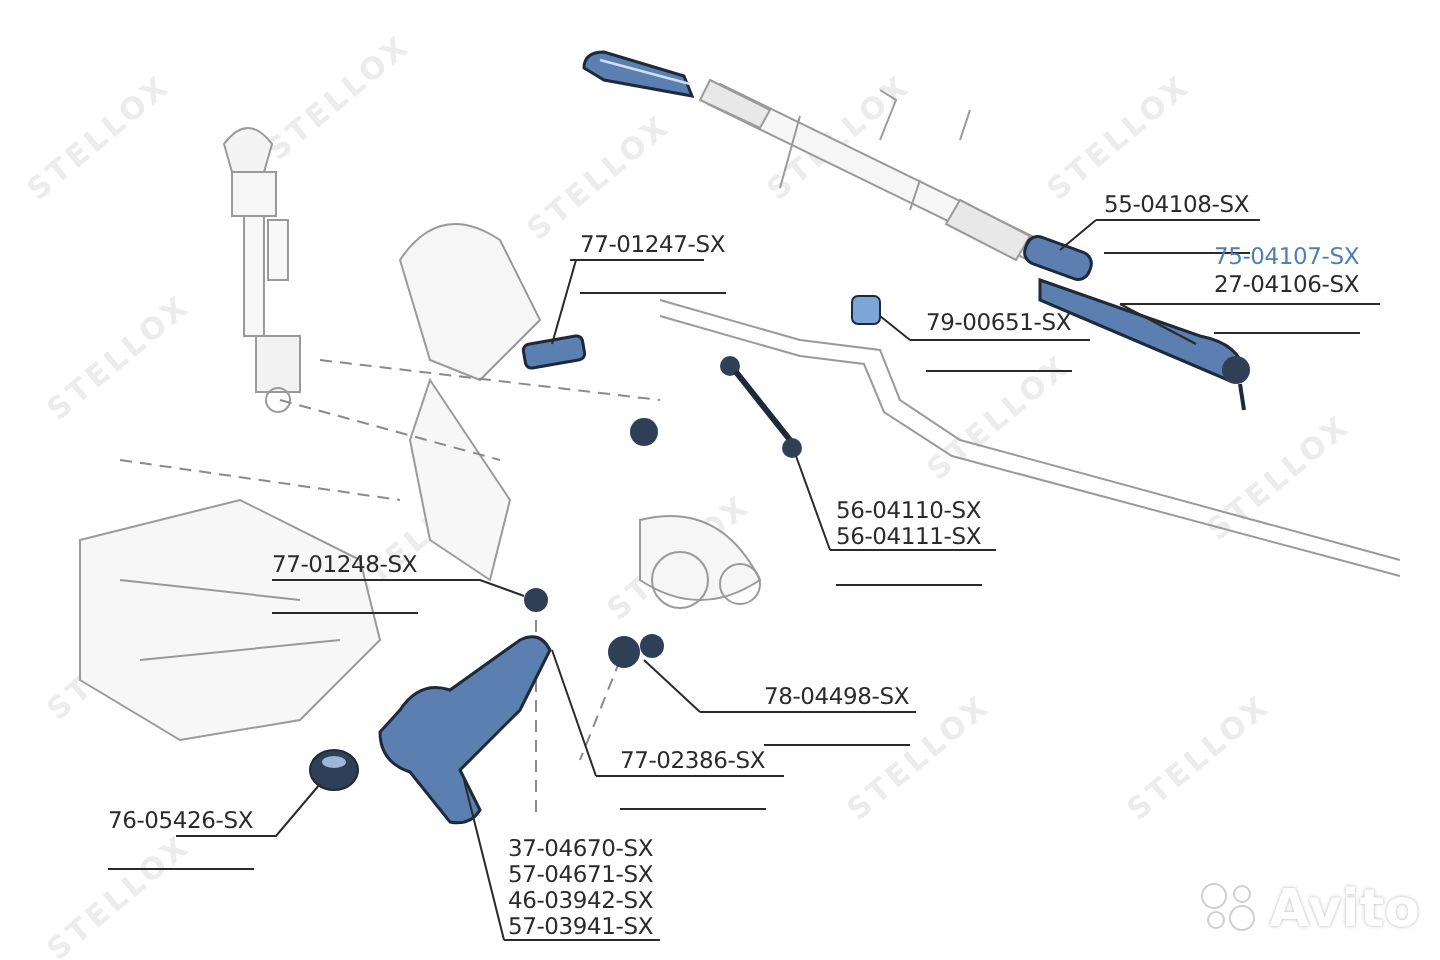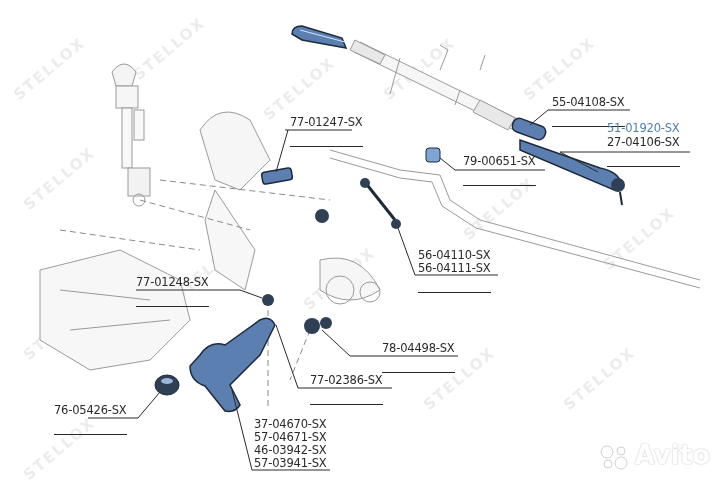--- a/index.html
+++ b/index.html
@@ -2,21 +2,21 @@
 <html><head>
 <meta charset="utf-8">
 <style>
   html, body { margin:0; padding:0; }
   body { width:720px; height:480px; background:#ffffff; overflow:hidden; position:relative; font-family:"DejaVu Sans", sans-serif; }
   #canvas { position:absolute; left:0; top:0; width:720px; height:480px; }
   .label { position:absolute; font-family:"DejaVu Sans", sans-serif; font-size:11.5px; letter-spacing:-0.2px; color:#2a2a2a; line-height:13px; white-space:nowrap; }
   .label.blue { color:#4f7eb3; }
   .uline { border-bottom:1px solid #2a2a2a; padding-bottom:17px; }
   .watermark { position:absolute; font-family:"DejaVu Sans", sans-serif; font-weight:bold; font-size:15px; color:#ececec; letter-spacing:2px; transform:rotate(-40deg); transform-origin:left top; white-space:nowrap; pointer-events:none; }
-  .avito { position:absolute; right:10px; bottom:10px; display:flex; align-items:flex-end; gap:6px; }
+  .avito { position:absolute; right:10px; bottom:10px; display:flex; align-items:flex-start; gap:6px; }
   .avito-text { font-family:"DejaVu Sans", sans-serif; font-size:26px; color:#ffffff; text-shadow:0 0 2px #cfcfcf, 0 0 1px #bdbdbd; font-weight:bold; }
 </style>
 </head>
 <body>
 
 <div id="canvas">
 
   <div>
     <span class="watermark" style="left:10px;top:90px">STELLOX</span>
     <span class="watermark" style="left:130px;top:70px">STELLOX</span>
@@ -130,21 +130,21 @@
       <path d="M136,290 L240,290 L262,298"></path>
       <path d="M350,356 L458,356 M350,356 L322,330"></path>
       <path d="M298,388 L392,388 M298,388 L276,325"></path>
       <path d="M88,418 L138,418 L160,392"></path>
       <path d="M252,470 L330,470 M252,470 L232,390"></path>
     </g>
   </svg>
 
   <div class="label uline" style="left:290px;top:116px">77-01247-SX</div>
   <div class="label uline" style="left:552px;top:96px">55-04108-SX</div>
-  <div class="label blue" style="left:607px;top:122px">51-01920-SX</div>
+  <div class="label blue" style="left:607px;top:122px">75-04107-SX</div>
   <div class="label uline" style="left:607px;top:136px">27-04106-SX</div>
   <div class="label uline" style="left:463px;top:155px">79-00651-SX</div>
   <div class="label" style="left:418px;top:249px">56-04110-SX</div>
   <div class="label uline" style="left:418px;top:262px">56-04111-SX</div>
   <div class="label uline" style="left:136px;top:276px">77-01248-SX</div>
   <div class="label uline" style="left:382px;top:342px">78-04498-SX</div>
   <div class="label uline" style="left:310px;top:374px">77-02386-SX</div>
   <div class="label uline" style="left:54px;top:404px">76-05426-SX</div>
   <div class="label" style="left:254px;top:418px">37-04670-SX</div>
   <div class="label" style="left:254px;top:431px">57-04671-SX</div>

